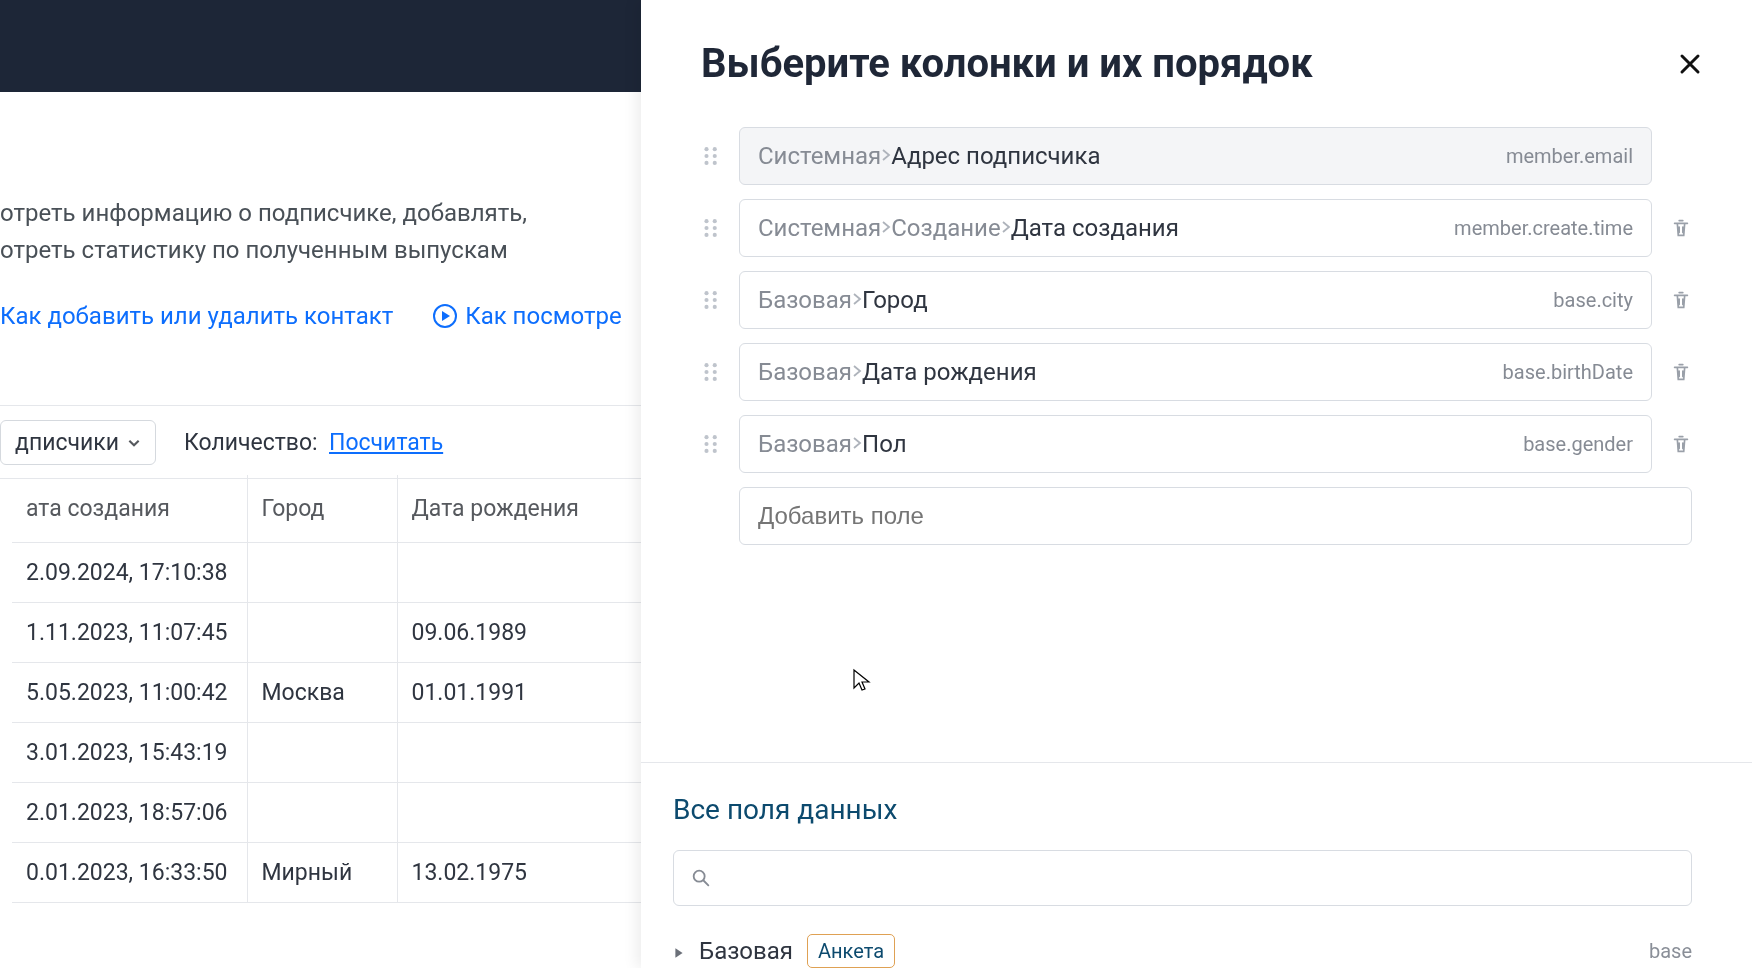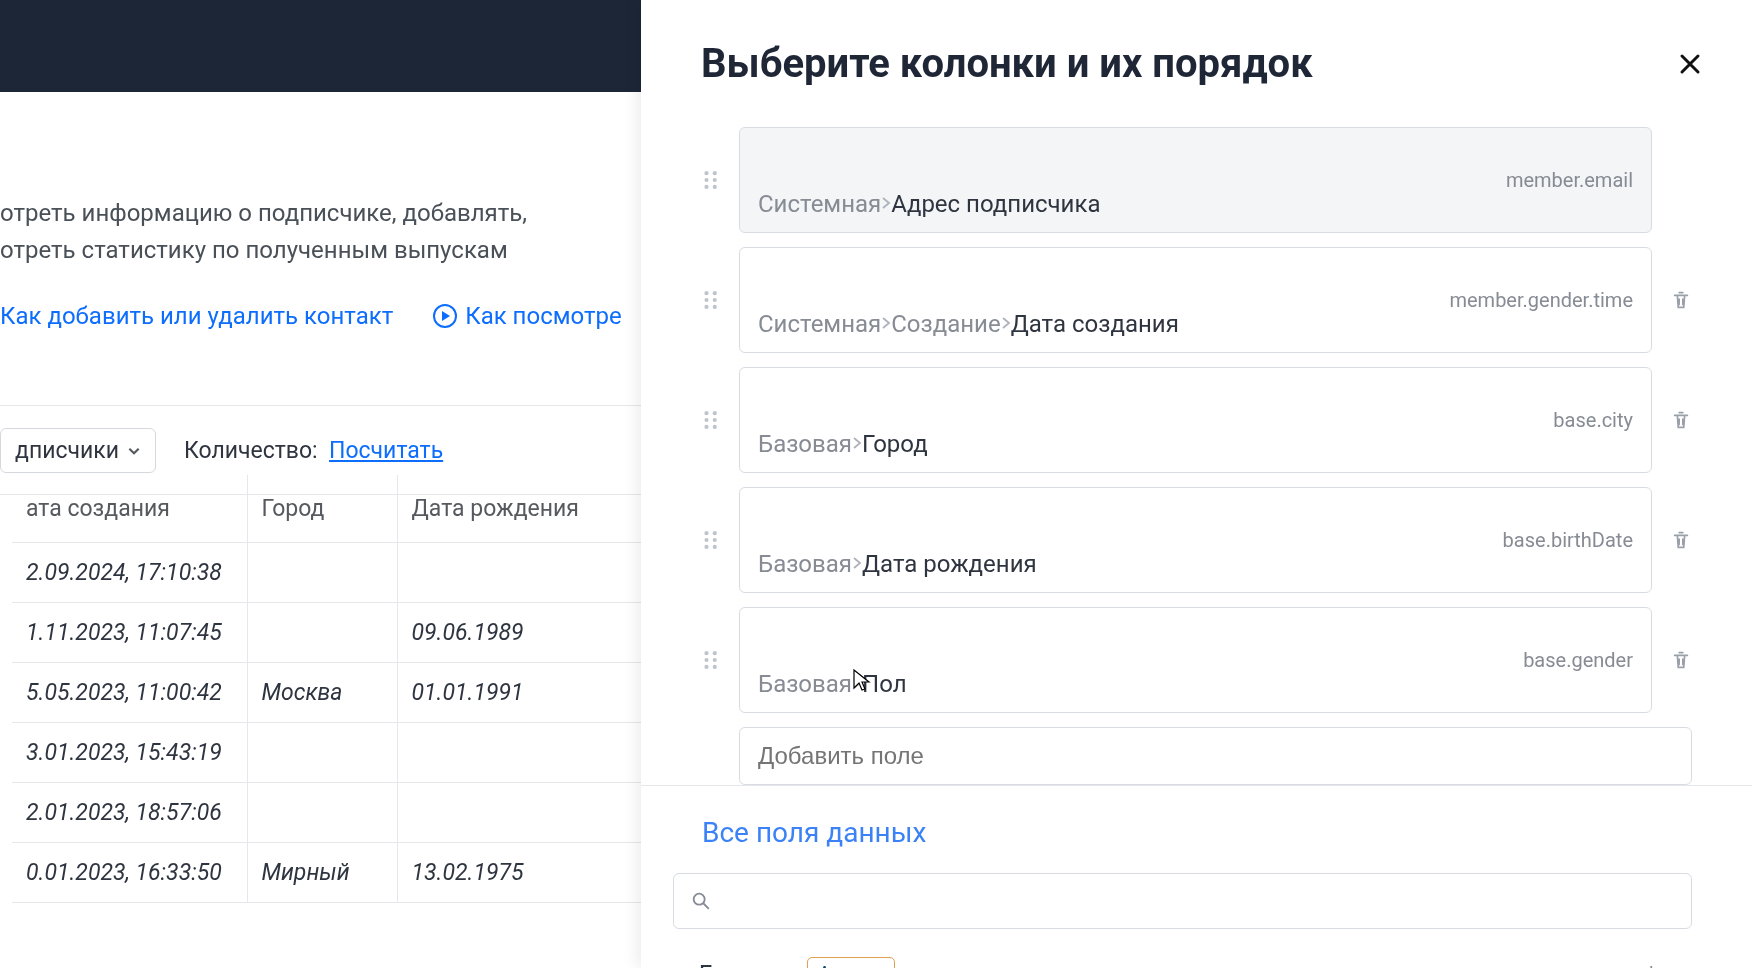--- a/index.html
+++ b/index.html
@@ -47,21 +47,21 @@
       border-left: 8px solid #0d6efd;
       border-top: 5px solid transparent;
       border-bottom: 5px solid transparent;
       margin-left: 2px;
     }
     .filter-row {
       position: absolute;
       top: 405px;
       left: 0;
       width: 641px;
-      height: 90px;
+      height: 74px;
       display: flex;
       align-items: center;
       border-top: 1px solid #e5e7eb;
       border-bottom: 1px solid #e5e7eb;
       padding-left: 0;
     }
     .filter-dropdown {
       border: 1px solid #d5d9de;
       border-radius: 6px;
       padding: 8px 14px;
@@ -86,21 +86,20 @@
       color: #56595e;
       padding: 20px 14px;
       border: 1px solid #e5e7eb;
       border-left: none;
       border-top: none;
     }
     .bg-table td {
       padding: 16px 14px;
       border: 1px solid #e5e7eb;
       border-left: none;
-      font-style: italic;
     }
     .bg-table th:first-child, .bg-table td:first-child { border-left: none; }
     .bg-table .c1 { width: 235px; }
     .bg-table .c2 { width: 150px; }
     .bg-table .c3 { width: auto; }
 
     
     .side-panel {
       position: absolute;
       top: 0;
@@ -152,21 +151,21 @@
       flex: 1;
       display: flex;
       align-items: center;
       justify-content: space-between;
       border: 1px solid #d8dce2;
       border-radius: 6px;
       padding: 14px 18px;
       font-size: 24px;
     }
     .col-box.dim { background: #f4f5f7; }
-    .col-path { display: flex; align-items: center; color: #2f3540; margin-top: 48px; }
+    .col-path { display: flex; align-items: center; color: #2f3540; }
     .col-path .seg-muted { color: #868b94; }
     .chev {
       color: #aeb3bb;
       font-size: 16px;
     }
     .chev svg { width: 10px; height: 14px; }
     .col-api { color: #868b94; font-size: 20px; }
     .trash-btn {
       width: 22px; height: 22px;
       margin-left: 18px;
@@ -185,23 +184,22 @@
       color: #9aa0a9;
       outline: none;
     }
     .spacer { flex: 1; }
     .bottom-section {
       border-top: 1px solid #e5e7eb;
       padding: 30px 60px 0 32px;
     }
     .bottom-title {
       font-size: 28px;
-      color: #3b82f6;
+      color: #0c4a6e;
       margin-bottom: 24px;
-      margin-left: 29px;
     }
     .search-box {
       display: flex;
       align-items: center;
       border: 1px solid #d8dce2;
       border-radius: 6px;
       padding: 14px 16px;
       margin-bottom: 10px;
     }
     .search-box svg { width: 22px; height: 22px; color: #868b94; }
@@ -366,21 +364,21 @@
           <span class="seg-muted">Системная</span>
           <span class="chev"><svg viewBox="0 0 10 14">
                 <path d="M2 2l6 5-6 5" fill="none" stroke="currentColor" stroke-width="1.8"></path>
               </svg></span>
           <span class="seg-muted">Создание</span>
           <span class="chev"><svg viewBox="0 0 10 14">
                 <path d="M2 2l6 5-6 5" fill="none" stroke="currentColor" stroke-width="1.8"></path>
               </svg></span>
           <span>Дата создания</span>
         </div>
-        <span class="col-api">member.gender.time</span>
+        <span class="col-api">member.create.time</span>
       </div>
       <div class="trash-btn">
         <svg viewBox="0 0 24 24">
             <path d="M5 7h14M10 4h4M8 7l1 13h6l1-13M10 11v6M14 11v6" fill="none" stroke="currentColor" stroke-width="1.8" stroke-linecap="round"></path>
           </svg>
       </div>
     </div>
 
     <div class="col-row">
       <div class="drag-handle">

